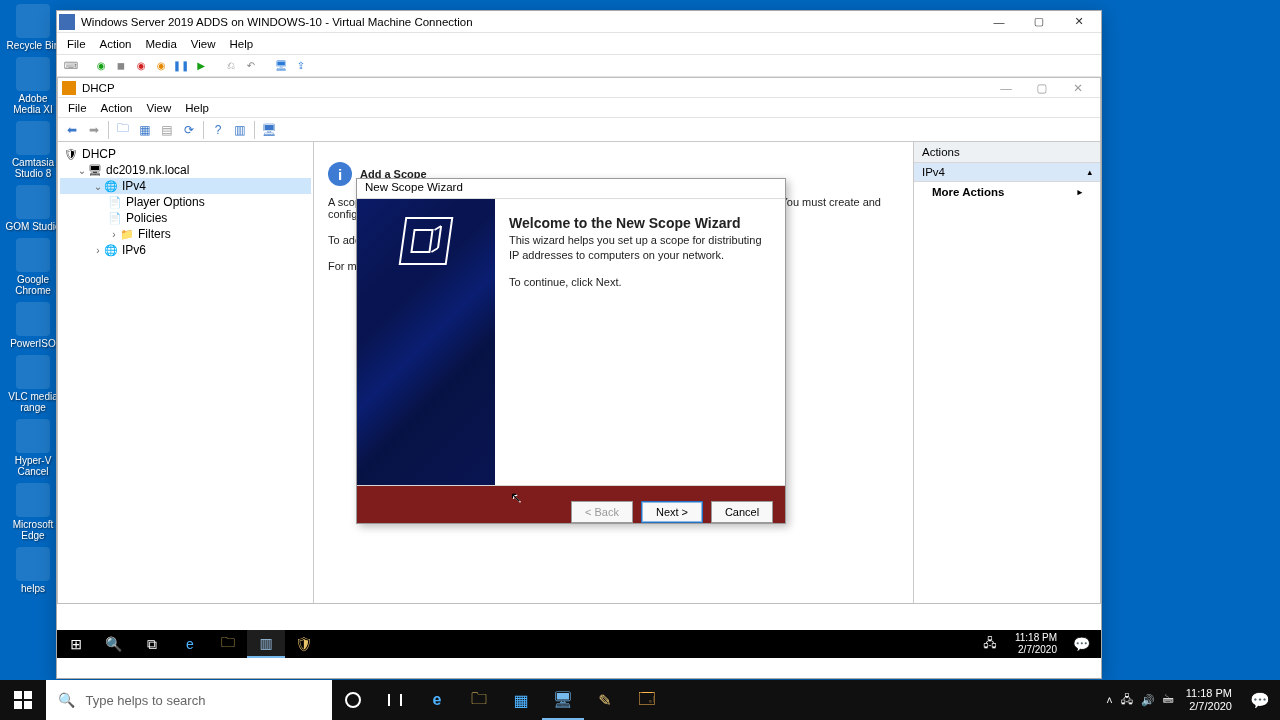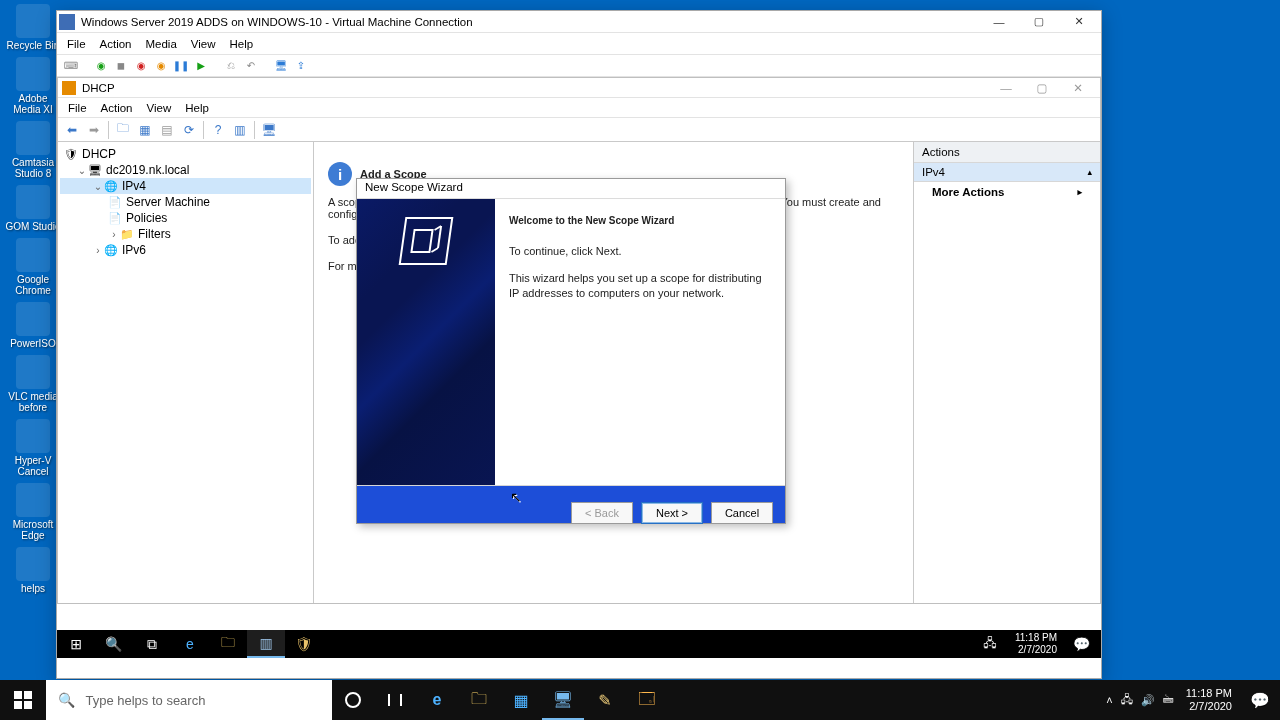--- a/index.html
+++ b/index.html
@@ -83,23 +83,23 @@
 .vm-status { position:absolute; left:0; right:0; bottom:0; height:20px; background:#f2f2f2; border-top:1px solid #d0d0d0; font-size:11.5px; padding:2px 8px; display:flex; align-items:center; justify-content:space-between; }
 
 
 .wizard { position:absolute; left: 42px; top: 36px; width: 430px; height: 346px; border:1px solid #9a9a9a; background:#fff; box-shadow: 3px 3px 8px rgba(0,0,0,0.25); display:flex; flex-direction:column; }
 .wizard-title { height:20px; font-size:11.5px; padding:2px 8px; background:#fff; border-bottom:1px solid #dcdcdc; }
 .wizard-body { flex:1; display:flex; background:#fff; }
 .wizard-banner { width:138px; background: linear-gradient(135deg, #0a1a66 0%, #091552 25%, #091552 35%, #0a1e72 50%, #071244 65%, #091552 100%); display:flex; align-items:flex-start; justify-content:center; padding-top: 18px; }
 .wizard-banner .banner-icon { width:48px; height:48px; border:2px solid #fff; display:flex; align-items:center; justify-content:center; transform: skewX(-8deg); }
 .wizard-banner .banner-icon svg { stroke:#fff; fill:none; stroke-width:2; }
 .wizard-content { flex:1; padding:16px 14px; font-size:11px; color:#222; }
-.wizard-content h2 { font-size:10px; font-weight:bold; margin-bottom:18px; }
+.wizard-content h2 { font-size:14px; font-weight:bold; margin-bottom:2px; }
 .wizard-content p { margin-bottom: 12px; line-height:1.35; }
-.wizard-footer { height:38px; border-top:1px solid #d6d6d6; background:#1d4ed8; display:flex; align-items:flex-start; justify-content:flex-end; gap:8px; padding:16px 12px; }
+.wizard-footer { height:38px; border-top:1px solid #d6d6d6; background:#7f1d1d; display:flex; align-items:flex-end; justify-content:flex-end; gap:8px; padding:0 12px; }
 .wizard-footer button { width:62px; height:22px; font-size:11px; border:1px solid #9a9a9a; background:#f8f8f8; cursor:pointer; }
 .wizard-footer button:disabled { color:#9a9a9a; }
 .wizard-footer button.primary { border:1px solid #2670c5; box-shadow: inset 0 0 0 1px #8bb9e6; }
 
 
 .cursor { position:absolute; pointer-events:none; font-size:14px; color:#000; text-shadow: 1px 1px 0 #fff; z-index: 50; }
 
 
 .host-taskbar { position:absolute; left:0; right:0; bottom:0; height:40px; background:#101010; display:flex; align-items:center; color:#fff; }
 .host-taskbar .start { width:46px; height:40px; display:flex; align-items:center; justify-content:center; }
@@ -146,21 +146,21 @@
   <div class="desktop-icon">
       <div class="ico ico-chrome"></div>
       <span>Google Chrome</span>
     </div>
   <div class="desktop-icon">
       <div class="ico ico-poweriso"></div>
       <span>PowerISO</span>
     </div>
   <div class="desktop-icon">
       <div class="ico ico-vlc"></div>
-      <span>VLC media before</span>
+      <span>VLC media range</span>
     </div>
   <div class="desktop-icon">
       <div class="ico ico-hyperv"></div>
       <span>Hyper-V Cancel</span>
     </div>
   <div class="desktop-icon">
       <div class="ico ico-edge"></div>
       <span>Microsoft Edge</span>
     </div>
   <div class="desktop-icon">
@@ -245,21 +245,21 @@
               <span class="ticon">🖥</span>
               <span>dc2019.nk.local</span>
             </div>
           <div class="tree-row indent2 selected">
               <span class="exp">⌄</span>
               <span class="ticon">🌐</span>
               <span>IPv4</span>
             </div>
           <div class="tree-row indent3">
               <span class="ticon">📄</span>
-              <span>Server Machine</span>
+              <span>Player Options</span>
             </div>
           <div class="tree-row indent3">
               <span class="ticon">📄</span>
               <span>Policies</span>
             </div>
           <div class="tree-row indent3">
               <span class="exp">›</span>
               <span class="ticon">📁</span>
               <span>Filters</span>
             </div>
@@ -289,22 +289,22 @@
                   <svg width="34" height="34" viewBox="0 0 34 34">
                       <rect x="4" y="6" width="18" height="22"></rect>
                       <line x1="24" y1="6" x2="30" y2="2"></line>
                       <line x1="24" y1="28" x2="30" y2="24"></line>
                       <line x1="30" y1="2" x2="30" y2="24"></line>
                     </svg>
                 </div>
               </div>
               <div class="wizard-content">
                 <h2>Welcome to the New Scope Wizard</h2>
+                <p>This wizard helps you set up a scope for distributing IP addresses to computers on your network.</p>
                 <p>To continue, click Next.</p>
-                <p>This wizard helps you set up a scope for distributing IP addresses to computers on your network.</p>
               </div>
             </div>
             <div class="wizard-footer">
               <button disabled="">&lt; Back</button>
               <button class="primary">Next &gt;</button>
               <button>Cancel</button>
             </div>
           </div>
           <div class="cursor" style="left:196px; top:347px;">↖</div>
         </div>

